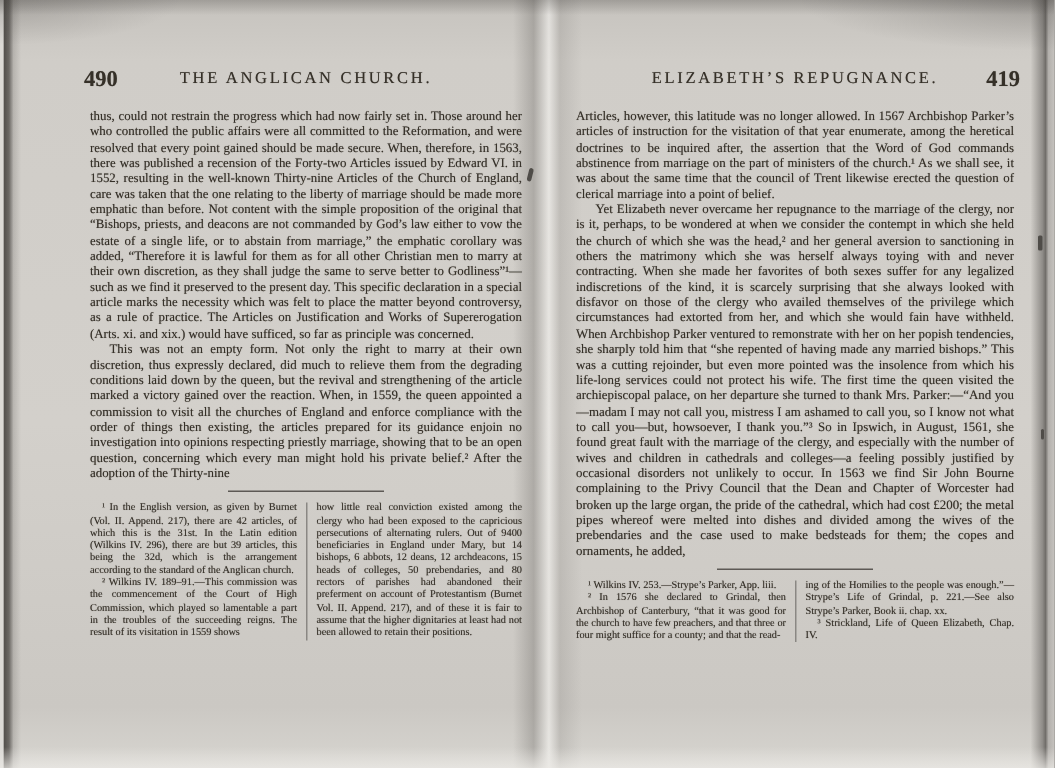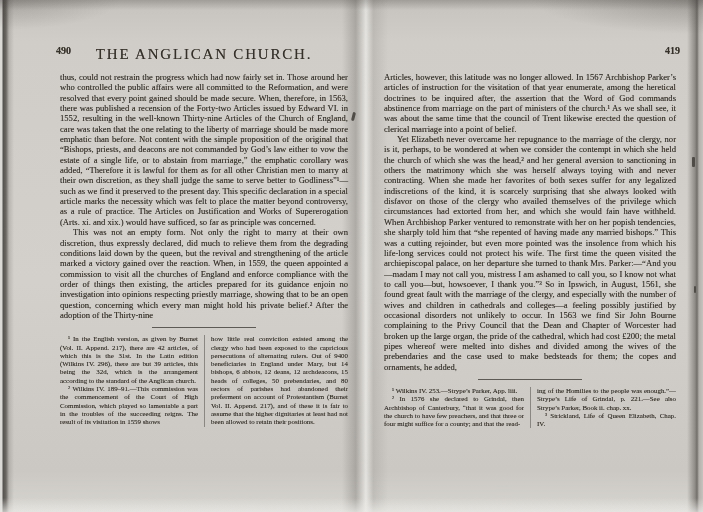--- a/index.html
+++ b/index.html
@@ -7,22 +7,22 @@
     position:relative; width:703px; height:512px; overflow:hidden;
     background:linear-gradient(180deg,#c6c3be 0%, #d0cdc8 8%, #d3d0cb 55%, #cbc8c3 92%, #d7d5d0 100%);
     font-family:"Liberation Serif","DejaVu Serif",serif;
     color:#353028;
   }
   .page { position:absolute; top:46px; text-shadow:0 0 0.5px rgba(53,48,40,0.55); }
   #left-page  { left:60px;  width:288px; }
   #right-page { left:384px; width:292px; }
 
   .page-head { position:relative; height:15px; margin-bottom:11px; }
-  .head-title { text-align:center; font-size:15px; letter-spacing:1.8px; white-space:nowrap; }
-  .page-num { position:absolute; top:-1px; font-size:10px; font-weight:bold; }
+  .head-title { text-align:center; font-size:11px; letter-spacing:1.8px; white-space:nowrap; }
+  .page-num { position:absolute; top:-1px; font-size:15px; font-weight:bold; }
   #left-page  .page-num { left:-4px; }
   #right-page .page-num { right:-4px; }
 
   .body-text { font-size:8.6px; line-height:10.35px; text-align:justify; }
   .body-text p { margin:0; }
   .body-text p + p { text-indent:13px; }
 
   .fn-rule { width:104px; border:none; border-top:1px solid #5d5955; margin:7px auto 7px auto; }
 
   .footnotes { display:flex; font-size:6.9px; line-height:8.3px; text-align:justify; }
@@ -75,20 +75,21 @@
       </div>
       <div class="fn-col">
         <p>how little real conviction existed among the clergy who had been exposed to the capricious persecutions of alternating rulers. Out of 9400 beneficiaries in England under Mary, but 14 bishops, 6 abbots, 12 deans, 12 archdeacons, 15 heads of colleges, 50 prebendaries, and 80 rectors of parishes had abandoned their preferment on account of Protestantism (Burnet Vol. II. Append. 217), and of these it is fair to assume that the higher dignitaries at least had not been allowed to retain their positions.</p>
       </div>
     </div>
   </div>
 
   <div class="page" id="right-page">
     <div class="page-head">
       <span class="page-num">419</span>
+      <div class="head-title">ELIZABETH’S REPUGNANCE.</div>
     </div>
     <div class="body-text">
       <p>Articles, however, this latitude was no longer allowed. In 1567 Archbishop Parker’s articles of instruction for the visitation of that year enumerate, among the heretical doctrines to be inquired after, the assertion that the Word of God commands abstinence from marriage on the part of ministers of the church.¹ As we shall see, it was about the same time that the council of Trent likewise erected the question of clerical marriage into a point of belief.</p>
       <p>Yet Elizabeth never overcame her repugnance to the marriage of the clergy, nor is it, perhaps, to be wondered at when we consider the contempt in which she held the church of which she was the head,² and her general aversion to sanctioning in others the matrimony which she was herself always toying with and never contracting. When she made her favorites of both sexes suffer for any legalized indiscretions of the kind, it is scarcely surprising that she always looked with disfavor on those of the clergy who availed themselves of the privilege which circumstances had extorted from her, and which she would fain have withheld. When Archbishop Parker ventured to remonstrate with her on her popish tendencies, she sharply told him that “she repented of having made any married bishops.” This was a cutting rejoinder, but even more pointed was the insolence from which his life-long services could not protect his wife. The first time the queen visited the archiepiscopal palace, on her departure she turned to thank Mrs. Parker:—“And you—madam I may not call you, mistress I am ashamed to call you, so I know not what to call you—but, howsoever, I thank you.”³ So in Ipswich, in August, 1561, she found great fault with the marriage of the clergy, and especially with the number of wives and children in cathedrals and colleges—a feeling possibly justified by occasional disorders not unlikely to occur. In 1563 we find Sir John Bourne complaining to the Privy Council that the Dean and Chapter of Worcester had broken up the large organ, the pride of the cathedral, which had cost £200; the metal pipes whereof were melted into dishes and divided among the wives of the prebendaries and the case used to make bedsteads for them; the copes and ornaments, he added,</p>
     </div>
     <hr class="fn-rule">
     <div class="footnotes">
       <div class="fn-col">
         <p class="indent">¹ Wilkins IV. 253.—Strype’s Parker, App. liii.</p>
         <p>² In 1576 she declared to Grindal, then Archbishop of Canterbury, “that it was good for the church to have few preachers, and that three or four might suffice for a county; and that the read-</p>

